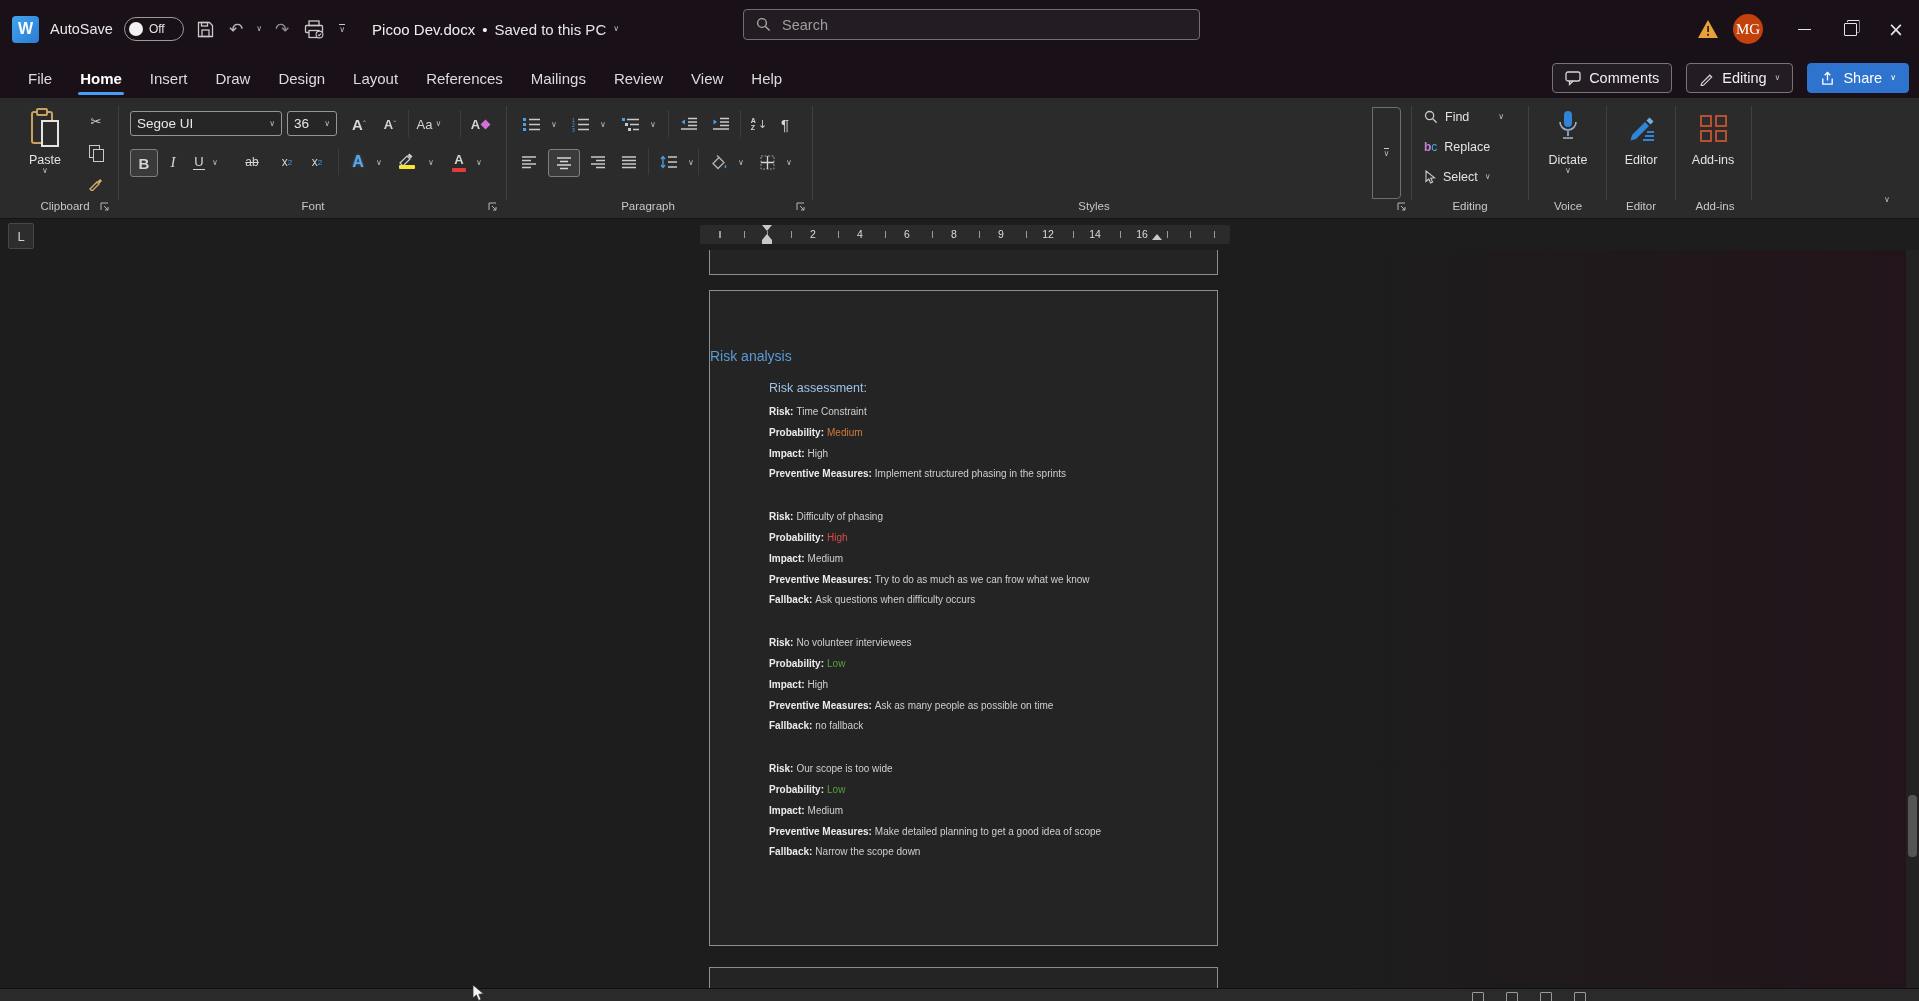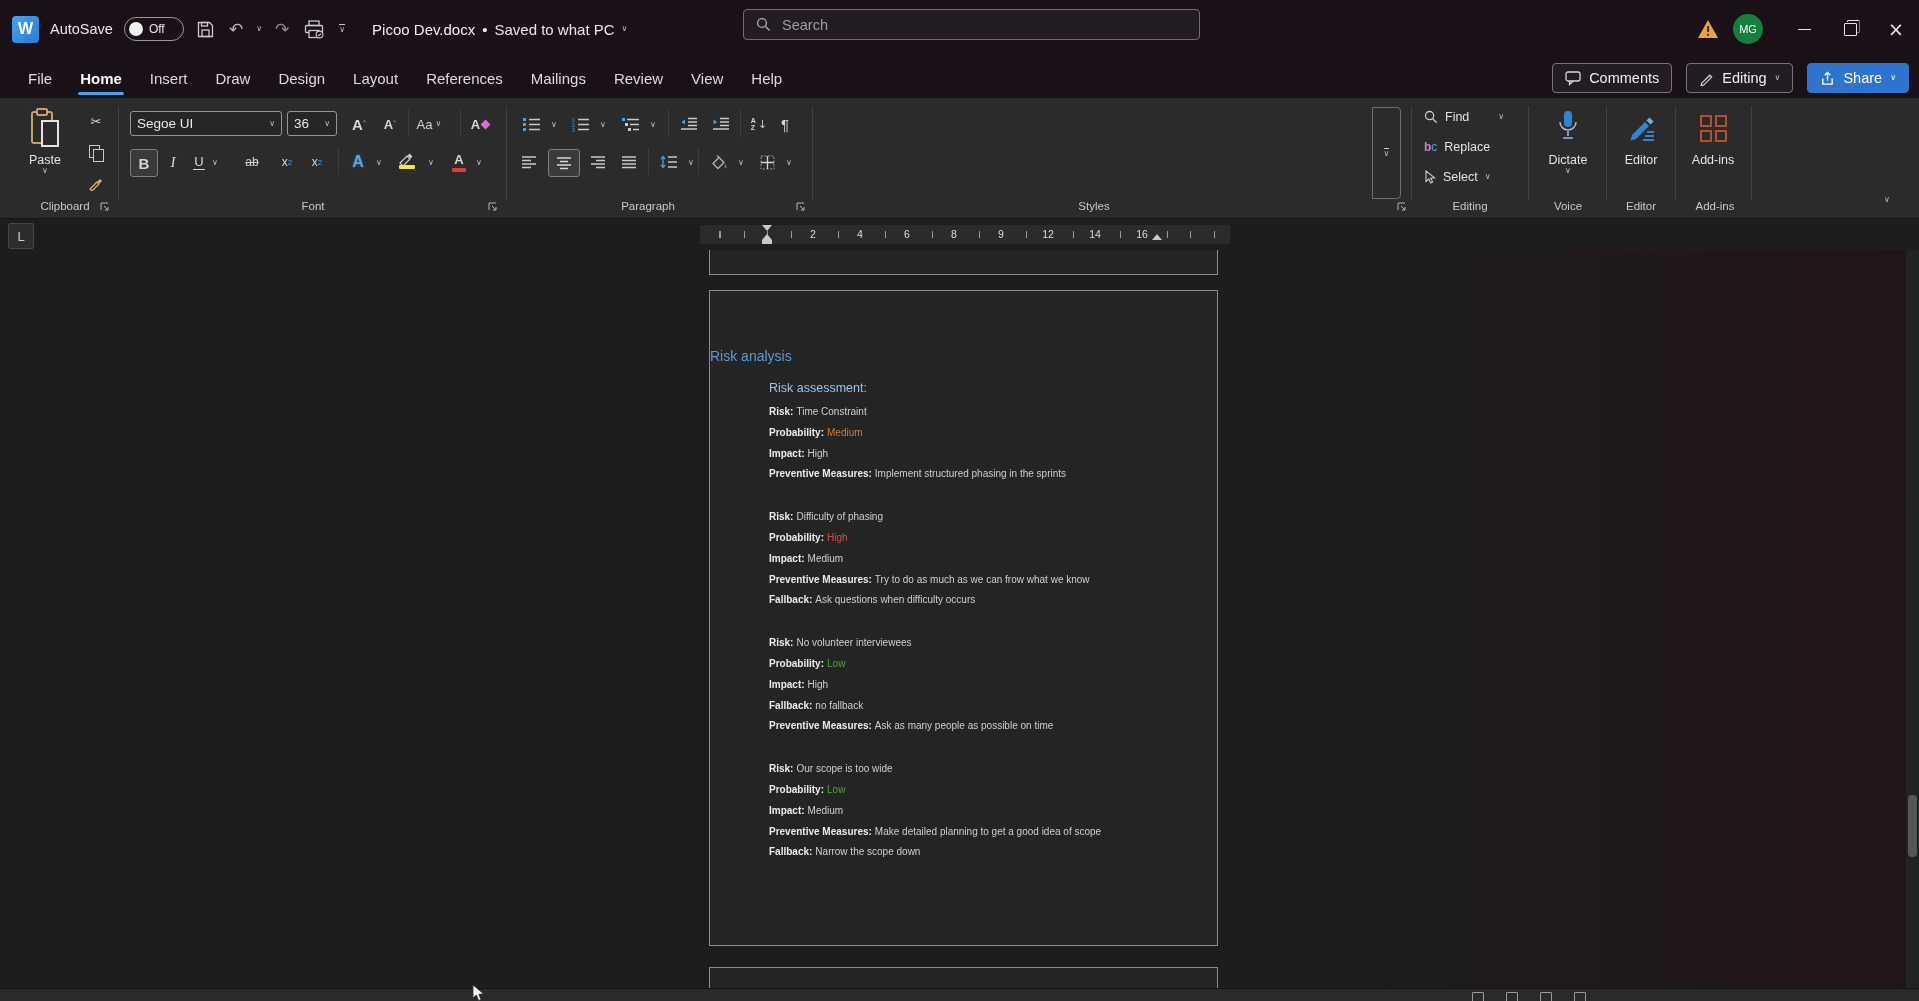--- a/index.html
+++ b/index.html
@@ -22,22 +22,22 @@
   .chev{font-family:"DejaVu Sans",sans-serif;font-size:8px;color:#bdbdbd;line-height:1;}
   .chev-line{display:inline-block;border-top:1px solid #c9c9c9;padding-top:1px;}
   .doc-title-group{display:flex;align-items:center;gap:7px;font-size:15px;color:#f0f0f0;margin-left:14px;cursor:pointer;}
   .doc-title-group .status{color:#e6e6e6;}
   .searchbox{position:absolute;left:743px;top:9px;width:457px;height:31px;background:#241c23;border:1px solid #6f6f6f;
              border-radius:4px;display:flex;align-items:center;gap:9px;padding:0 12px;box-sizing:border-box;}
   .searchbox input{flex:1;background:transparent;border:0;outline:none;color:#cfcfcf;font-size:14.5px;
              font-family:"Liberation Sans",sans-serif;}
   .searchbox input::placeholder{color:#9f9f9f;}
   .tb-right{position:absolute;right:0;top:0;height:58px;display:flex;align-items:center;}
-  .avatar{width:30px;height:30px;border-radius:50%;background:#15803d;color:#fff;font-size:11px;display:flex;
-          align-items:center;justify-content:center;margin:0 18px 0 14px;cursor:pointer;}
+  .avatar{width:30px;height:30px;border-radius:50%;background:#c2410c;color:#fff;font-size:15px;display:flex;
+          align-items:center;justify-content:center;margin:0 18px 0 14px;cursor:pointer;font-family:Liberation Serif, serif;}
   .winbtn{width:46px;height:58px;display:flex;align-items:center;justify-content:center;color:#e6e6e6;cursor:pointer;}
   .min-glyph{display:block;width:13px;height:1px;background:#e6e6e6;}
   .restore-glyph{position:relative;width:11px;height:11px;border:1px solid #e6e6e6;border-radius:1px;}
   .restore-glyph::before{content:"";position:absolute;left:2px;top:-4px;width:11px;height:11px;border:1px solid #e6e6e6;
           border-radius:1px;clip-path:polygon(0 0,100% 0,100% 100%,80% 100%,80% 20%,0 20%);}
   .close-glyph{font-size:19px;color:#e6e6e6;line-height:1;font-family:"DejaVu Sans",sans-serif;}
   
   .menubar{position:absolute;left:0;top:58px;right:0;height:40px;background:#1a1118;}
   .tabs{position:absolute;left:14px;top:0;display:flex;height:40px;}
   .tab{position:relative;padding:0 14px;display:flex;align-items:center;font-size:15px;color:#dcdcdc;cursor:pointer;}
@@ -145,21 +145,21 @@
           <circle cx="15.5" cy="14.5" r="3.4" fill="#1a1118" stroke="#c9c9c9" stroke-width="1.1"></circle>
           <path d="M14 14.6 l1.1 1.1 2-2.2" fill="none" stroke="#c9c9c9" stroke-width="1.1"></path>
         </svg>
       </button>
       <button class="qat-btn">
         <span class="chev chev-line">∨</span>
       </button>
       <div class="doc-title-group">
         <span>Picoo Dev.docx</span>
         <span class="dot">•</span>
-        <span class="status">Saved to what PC</span>
+        <span class="status">Saved to this PC</span>
         <span class="chev">∨</span>
       </div>
     </div>
 
     <div class="searchbox">
       <svg width="15" height="15" viewBox="0 0 15 15">
         <circle cx="6" cy="6" r="4.4" fill="none" stroke="#a9a9a9" stroke-width="1.4"></circle>
         <path d="M9.4 9.4 L13.6 13.6" stroke="#a9a9a9" stroke-width="1.4"></path>
       </svg>
       <input placeholder="Search" style="">
@@ -568,22 +568,22 @@
           <p><b>Probability:</b><span style="color: rgb(217, 74, 74);">High</span></p>
           <p><b>Impact:</b><span>Medium</span></p>
           <p><b>Preventive Measures:</b><span>Try to do as much as we can frow what we know</span></p>
           <p><b>Fallback:</b><span>Ask questions when difficulty occurs</span></p>
         </div>
 
         <div class="risk-block">
           <p><b>Risk:</b><span>No volunteer interviewees</span></p>
           <p><b>Probability:</b><span style="color: rgb(86, 163, 57);">Low</span></p>
           <p><b>Impact:</b><span>High</span></p>
+          <p><b>Preventive Measures:</b><span>Ask as many people as possible on time</span></p>
           <p><b>Fallback:</b><span>no fallback</span></p>
-          <p><b>Preventive Measures:</b><span>Ask as many people as possible on time</span></p>
         </div>
 
         <div class="risk-block">
           <p><b>Risk:</b><span>Our scope is too wide</span></p>
           <p><b>Probability:</b><span style="color: rgb(86, 163, 57);">Low</span></p>
           <p><b>Impact:</b><span>Medium</span></p>
           <p><b>Preventive Measures:</b><span>Make detailed planning to get a good idea of scope</span></p>
           <p><b>Fallback:</b><span>Narrow the scope down</span></p>
         </div>
       </div>

